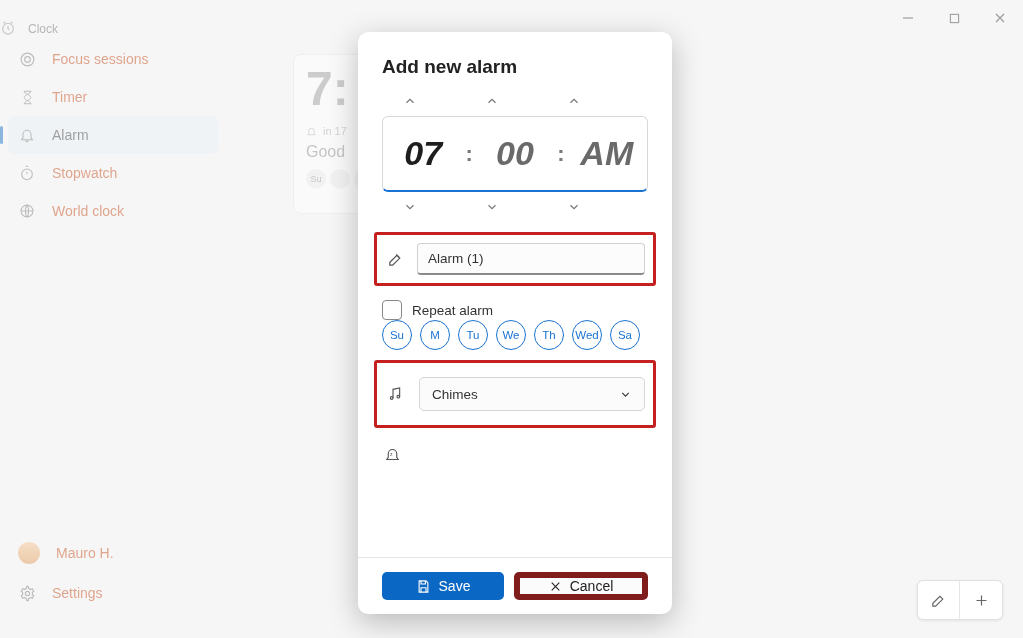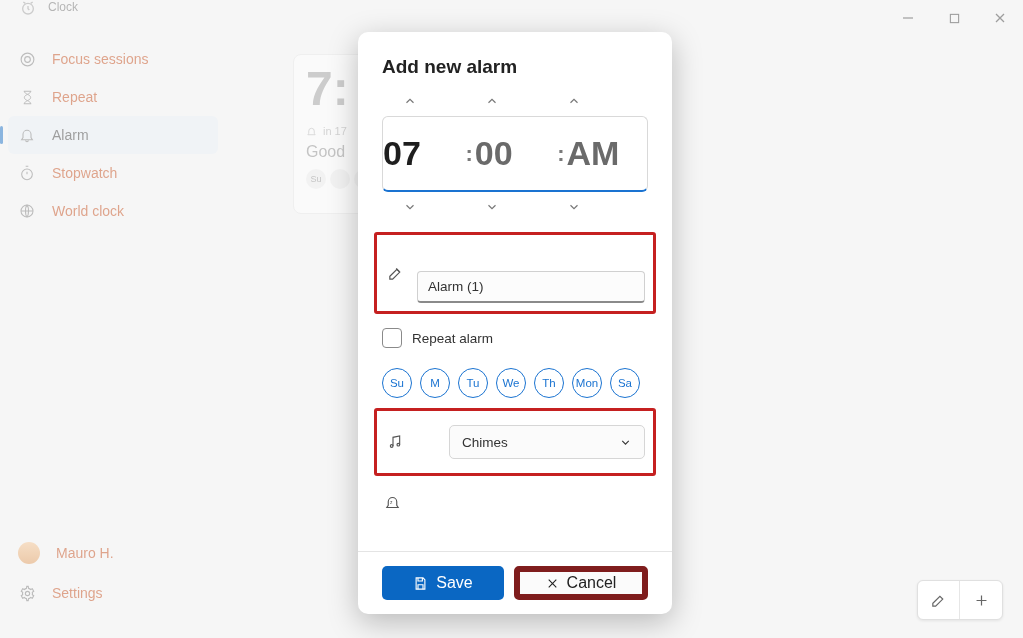--- a/index.html
+++ b/index.html
@@ -2,21 +2,21 @@
 <html><head>
 <meta charset="utf-8">
 <style>
   * { box-sizing: border-box; font-family: "Segoe UI", Arial, sans-serif; }
   html, body { margin:0; padding:0; }
   body {
     width:1023px; height:638px; background:#f7f7f7; position:relative; overflow:hidden;
   }
 
   
-  .titlebar { height:36px; display:flex; align-items:flex-start; padding-left:20px; }
+  .titlebar { height:36px; display:flex; align-items:flex-end; }
   .titlebar .app-icon { width:16px; height:16px; margin-right:12px; color:#999; }
   .titlebar .app-title { font-size:12px; color:#666; }
   .wincontrols { position:absolute; top:0; right:0; display:flex; }
   .wincontrols .wc { width:46px; height:36px; display:flex; align-items:center; justify-content:center; color:#333; }
 
   
   .sidebar { position:absolute; left:0; top:40px; bottom:0; width:226px; padding:0 8px; }
   .nav-item {
     display:flex; align-items:center; height:38px; border-radius:6px; padding:0 10px;
     color:#c2410c; font-size:14px; gap:16px; cursor:pointer;
@@ -58,70 +58,70 @@
 
   
   .tp-arrows { display:flex; justify-content:space-around; padding:4px 10px; }
   .tp-arrows .arr { width:60px; text-align:center; color:#888; cursor:pointer; padding:4px 0;}
   .time-picker {
     display:flex; align-items:center; justify-content:center;
     border:1px solid #d9d9d9; border-bottom:2px solid #1a73d1; border-radius:6px;
     height:76px; background:#fff;
   }
   .tp-seg {
-    flex:1; font-size:34px; font-weight:700; color:#1e1e1e;
+    flex:1; text-align:center; font-size:34px; font-weight:700; color:#1e1e1e;font-style:italic;
   }
   .tp-seg.ampm { color:#6a6a6a; font-weight:700;}
   .tp-sep { color:#7a7a7a; font-size:22px; font-weight:600; padding:0 2px;}
 
   
   .highlight { border:3px solid #c52020; padding:8px; border-radius:3px; margin:10px -8px;}
   .row {
     display:flex; align-items:center; gap:12px;
   }
   .row .row-icon { width:20px; color:#555; display:flex; align-items:center; justify-content:center;}
   .field {
     flex:1; height:32px; border:1px solid #d0d0d0; border-bottom:2px solid #8a8a8a;
     border-radius:4px; padding:0 10px; display:flex; align-items:center; justify-content:space-between;
-    font-size:13.5px; color:#333; background:#fcfcfc;margin-top:28px;
+    font-size:13.5px; color:#333; background:#fcfcfc;
   }
 
   
   .repeat-block { margin:14px 0 4px 0; }
-  .repeat-row { display:flex; align-items:center; gap:10px; margin-bottom:20px;}
+  .repeat-row { display:flex; align-items:center; gap:10px; margin-bottom:0;}
   .checkbox {
     width:20px; height:20px; border:1px solid #8a8a8a; border-radius:4px; display:inline-block; cursor:pointer;
   }
   .repeat-label { font-size:13.5px; color:#333; }
   .days { display:flex; gap:8px; }
   .day {
     width:30px; height:30px; border-radius:50%; border:1px solid #1a73d1;
     display:flex; align-items:center; justify-content:center;
     font-size:11.5px; color:#1a73d1; cursor:pointer;
   }
 
   
   .plain-row-wrap { padding:2px 0; }
   .plain-row {
     display:flex; align-items:center; gap:14px; margin:6px 0;
   }
   .plain-row .row-icon { width:20px; color:#555; display:flex; align-items:center; justify-content:center;}
   .select {
      flex:1; height:34px; border:1px solid #d6d6d6; border-radius:5px; background:#fbfbfb;
      display:flex; align-items:center; justify-content:space-between; padding:0 12px;
-     font-size:13.5px; color:#333; cursor:pointer;margin-left:30px;
+     font-size:13.5px; color:#333; cursor:pointer;
   }
 
   
   .actions {
     border-top:1px solid #e4e4e4; padding:14px 24px 0 24px; display:flex; gap:10px;
   }
   .btn {
-    flex:1; height:34px; border-radius:5px; display:flex; align-items:center; justify-content:center;
-    gap:8px; font-size:16px; cursor:pointer;
+    flex:1; height:28px; border-radius:5px; display:flex; align-items:center; justify-content:center;
+    gap:8px; font-size:14px; cursor:pointer;
   }
   .btn.primary { background:#0a67c3; color:#fff; }
   .btn.secondary { background:#fbfbfb; border:6px solid #7f1d1d; color:#222;}
 
   
   .fabbar {
     position:absolute; right:20px; bottom:18px; display:flex; background:#fff;
     border:1px solid #e0e0e0; border-radius:6px; box-shadow:0 1px 3px rgba(0,0,0,0.08);
   }
   .fab { width:42px; height:38px; display:flex; align-items:center; justify-content:center; color:#666; cursor:pointer;}
@@ -169,21 +169,21 @@
         </svg>
     </span>
     <span>Focus sessions</span>
   </div>
   <div class="nav-item">
     <span class="nav-icon">
       <svg width="15" height="15" viewBox="0 0 24 24" fill="none" stroke="currentColor" stroke-width="1.6">
           <path d="M6 2h12M6 22h12M7 2c0 5 10 5 10 10s-10 5-10 10M17 2c0 5-10 5-10 10s10 5 10 10"></path>
         </svg>
     </span>
-    <span>Repeat</span>
+    <span>Timer</span>
   </div>
   <div class="nav-item active">
     <span class="nav-icon">
       <svg width="16" height="16" viewBox="0 0 24 24" fill="none" stroke="currentColor" stroke-width="1.6">
           <path d="M18 16v-5a6 6 0 10-12 0v5l-2 3h16l-2-3z"></path>
           <path d="M10 20a2 2 0 004 0"></path>
         </svg>
     </span>
     <span>Alarm</span>
   </div>
@@ -307,21 +307,21 @@
       <div class="repeat-row">
         <span class="checkbox"></span>
         <span class="repeat-label">Repeat alarm</span>
       </div>
       <div class="days">
         <span class="day">Su</span>
         <span class="day">M</span>
         <span class="day">Tu</span>
         <span class="day">We</span>
         <span class="day">Th</span>
-        <span class="day">Mon</span>
+        <span class="day">Wed</span>
         <span class="day">Sa</span>
       </div>
     </div>
 
     <div class="highlight">
       <div class="plain-row">
         <span class="row-icon">
           <svg width="16" height="16" viewBox="0 0 24 24" fill="none" stroke="currentColor" stroke-width="1.7">
               <path d="M9 18V5l10-2v13"></path>
               <circle cx="7" cy="18" r="2"></circle>

